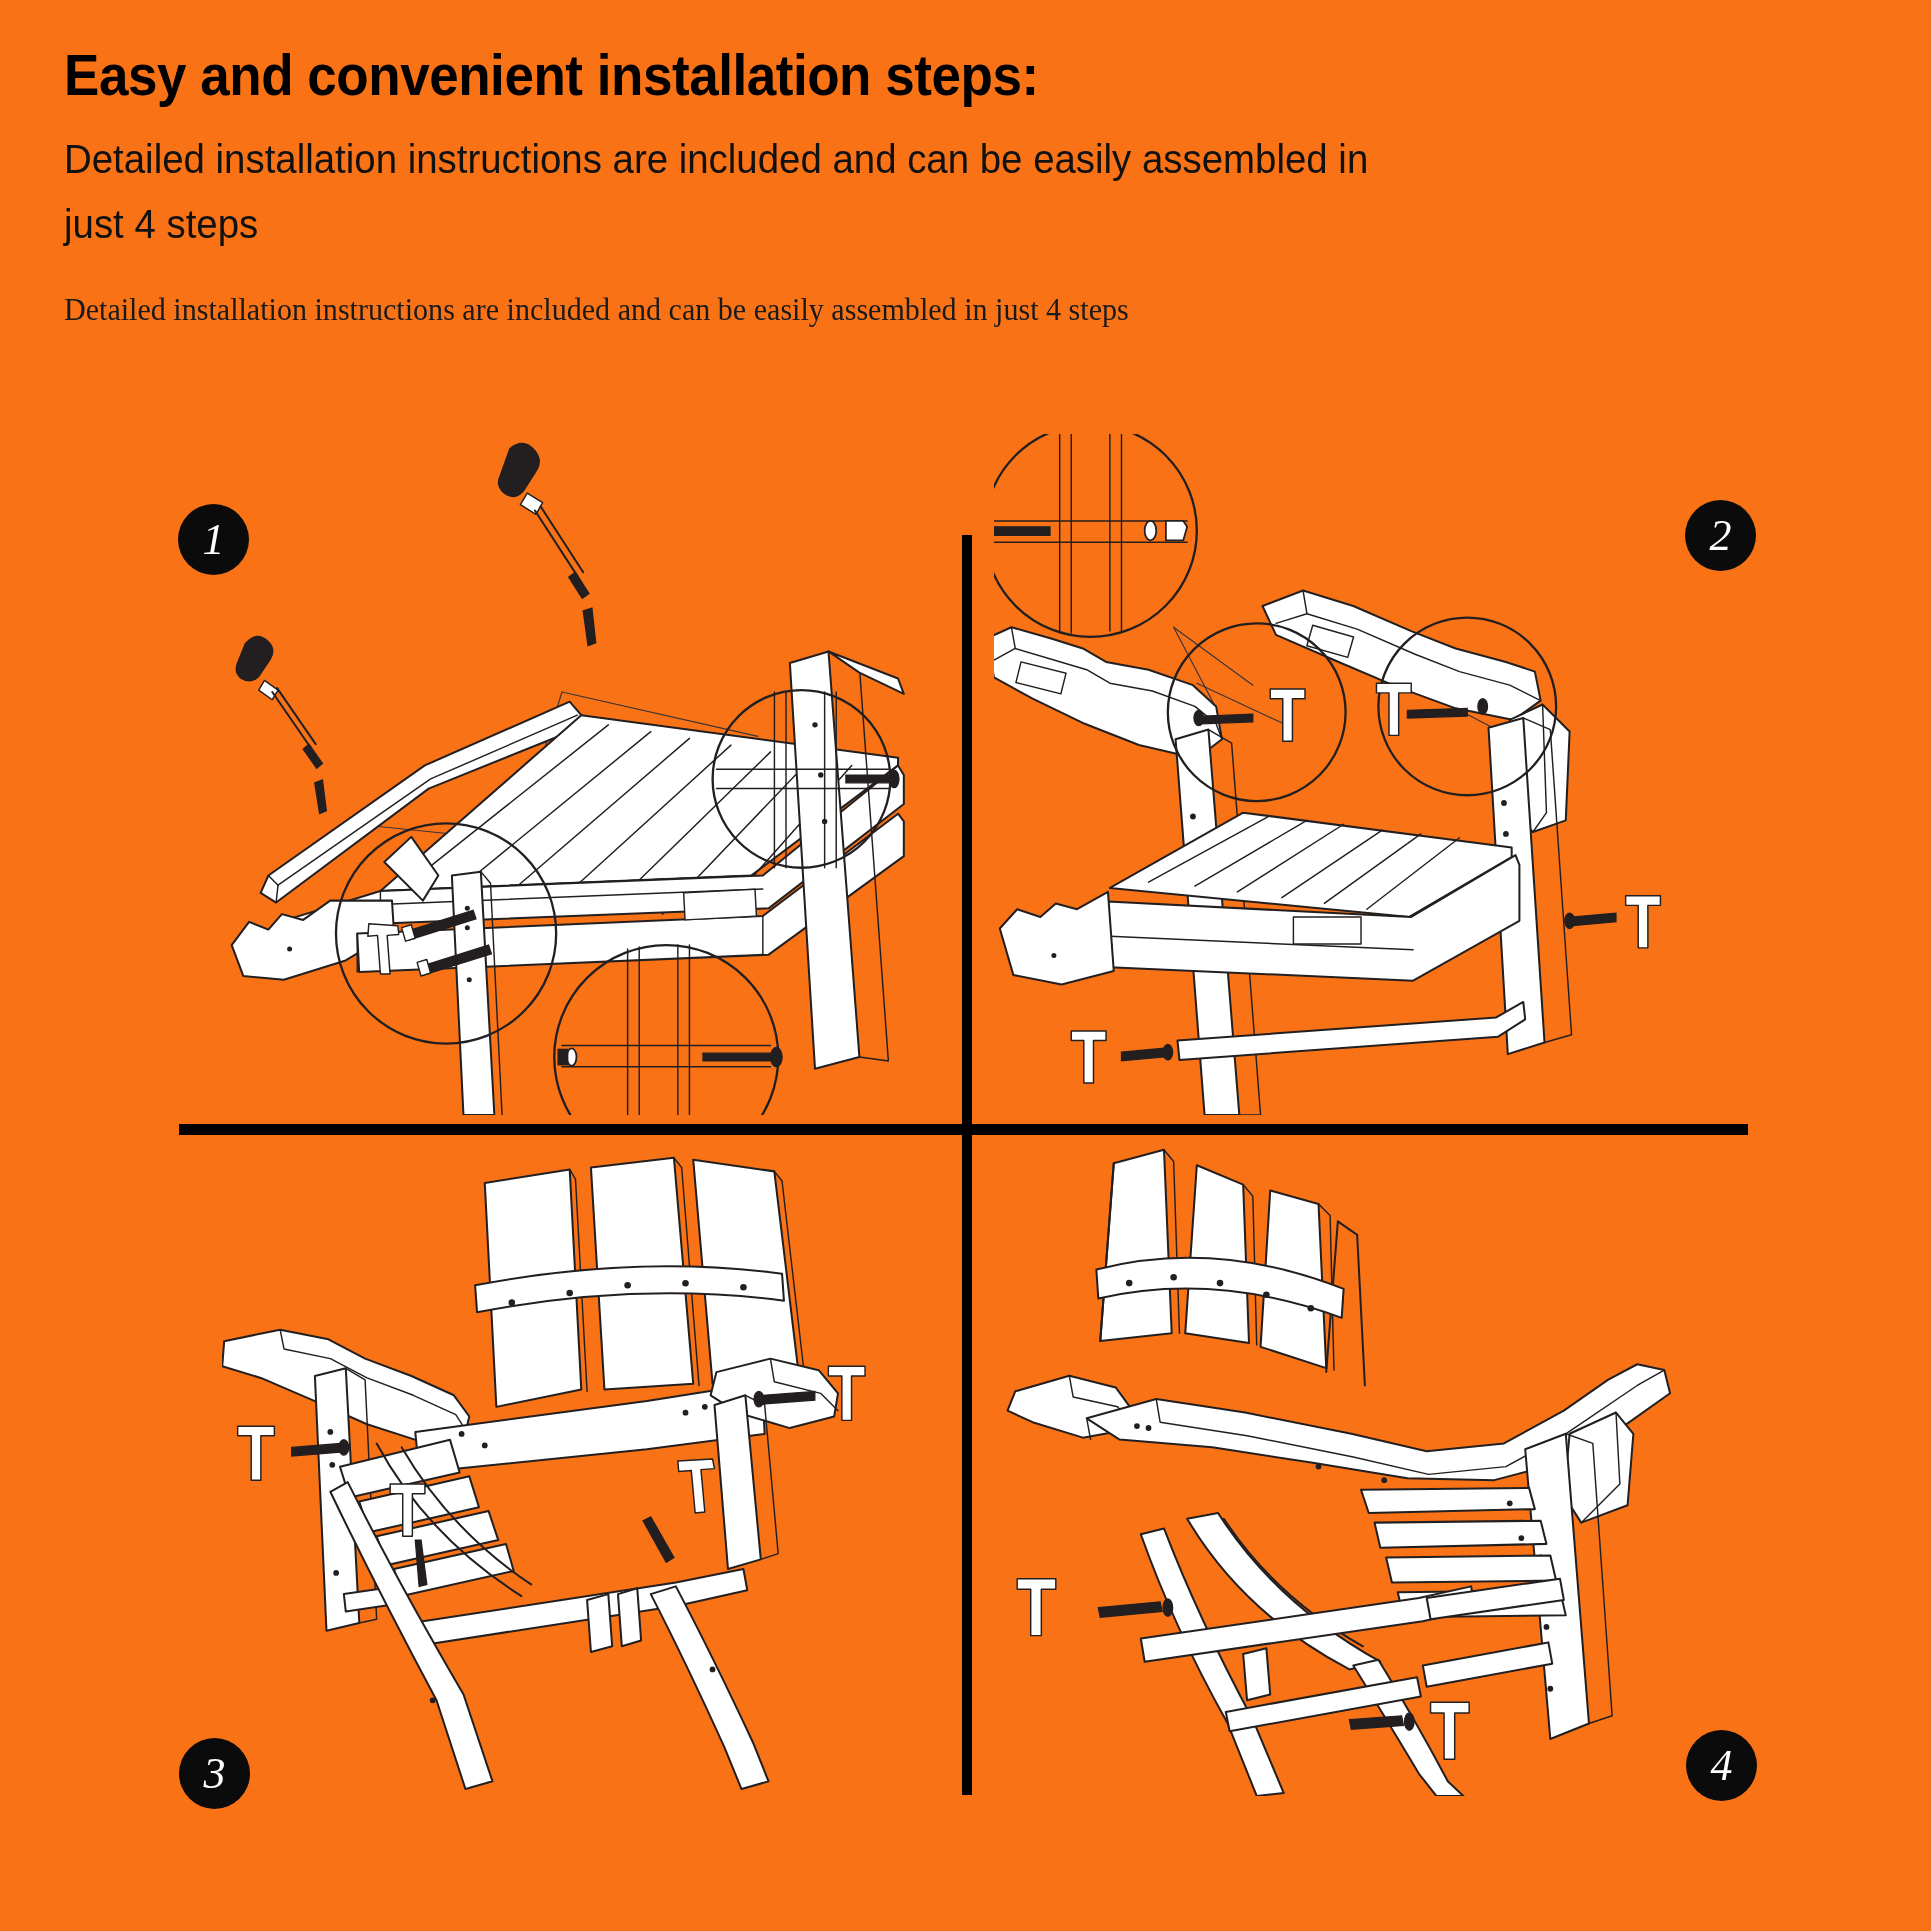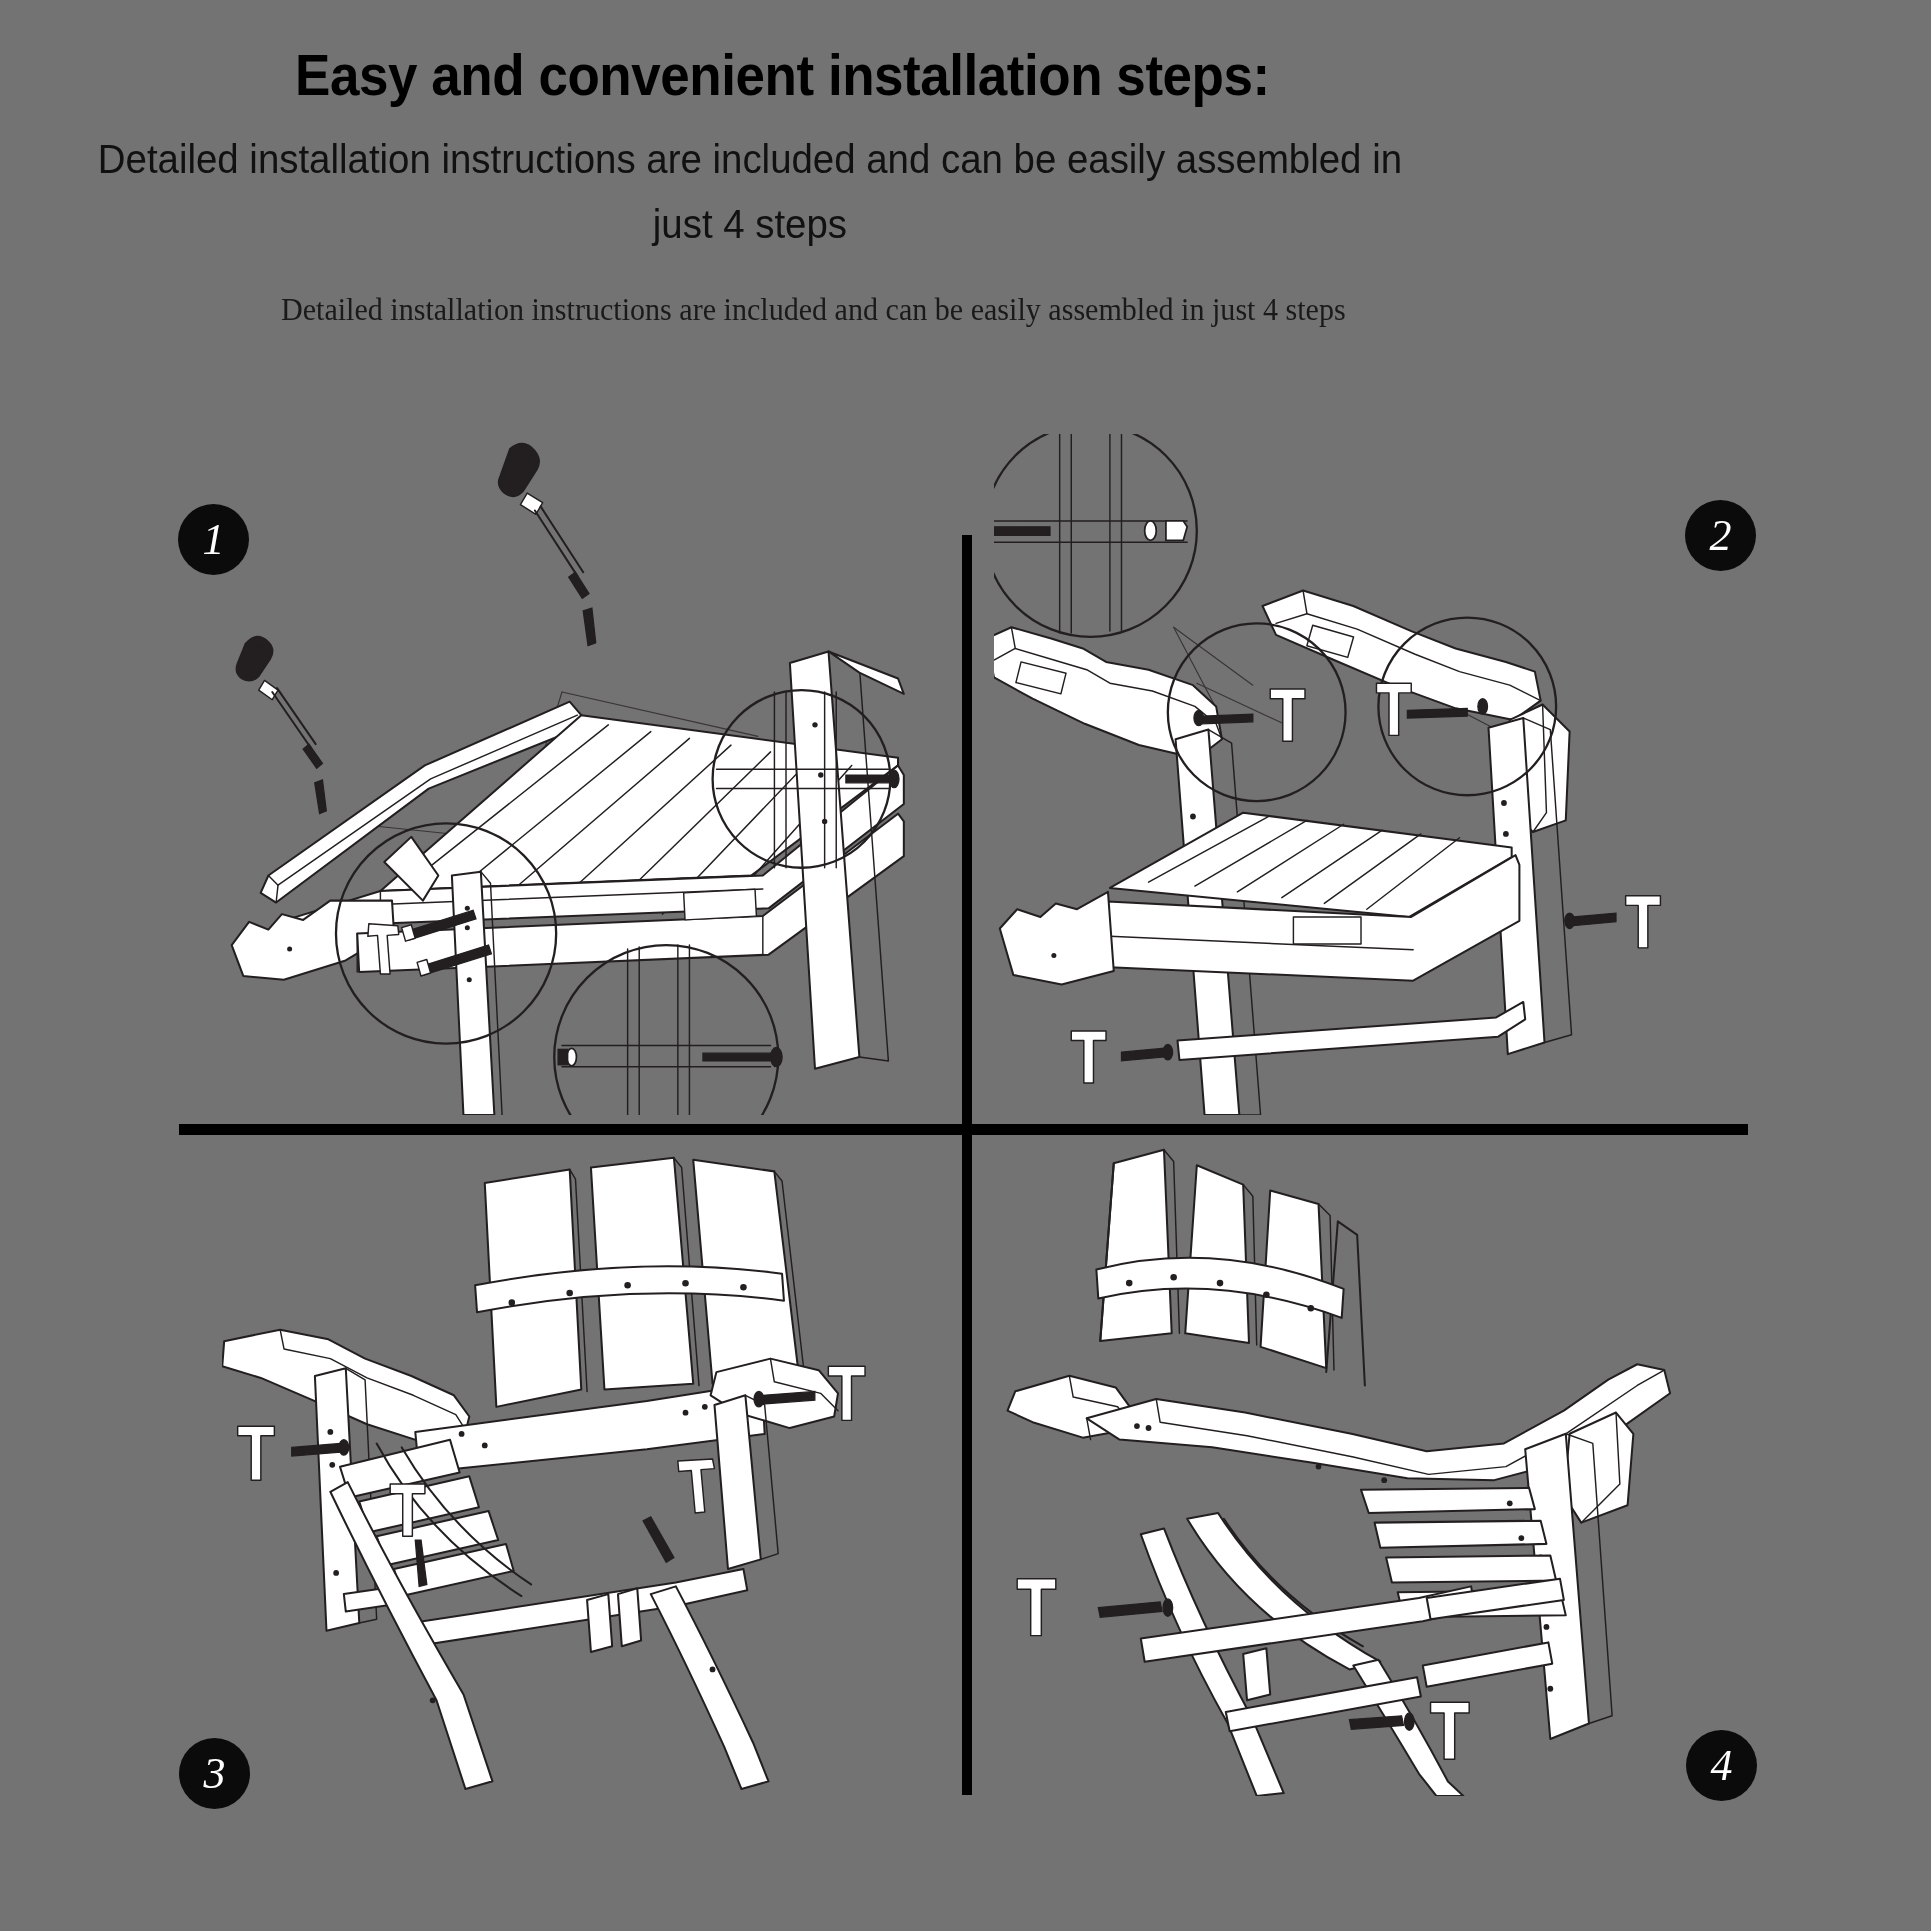--- a/index.html
+++ b/index.html
@@ -4,24 +4,23 @@
 <style>
   html, body {
     margin: 0;
     padding: 0;
     background: #ffffff;
   }
   #page {
     position: relative;
     width: 1931px;
     height: 1931px;
-    background: #737373;
+    background: #f97316;
     overflow: hidden;
     font-family: "Liberation Sans", sans-serif;
-    text-align: center;
   }
 
   
   #header {
     position: absolute;
     left: 64px;
     top: 46px;
     width: 1545px;
   }
   #title {

